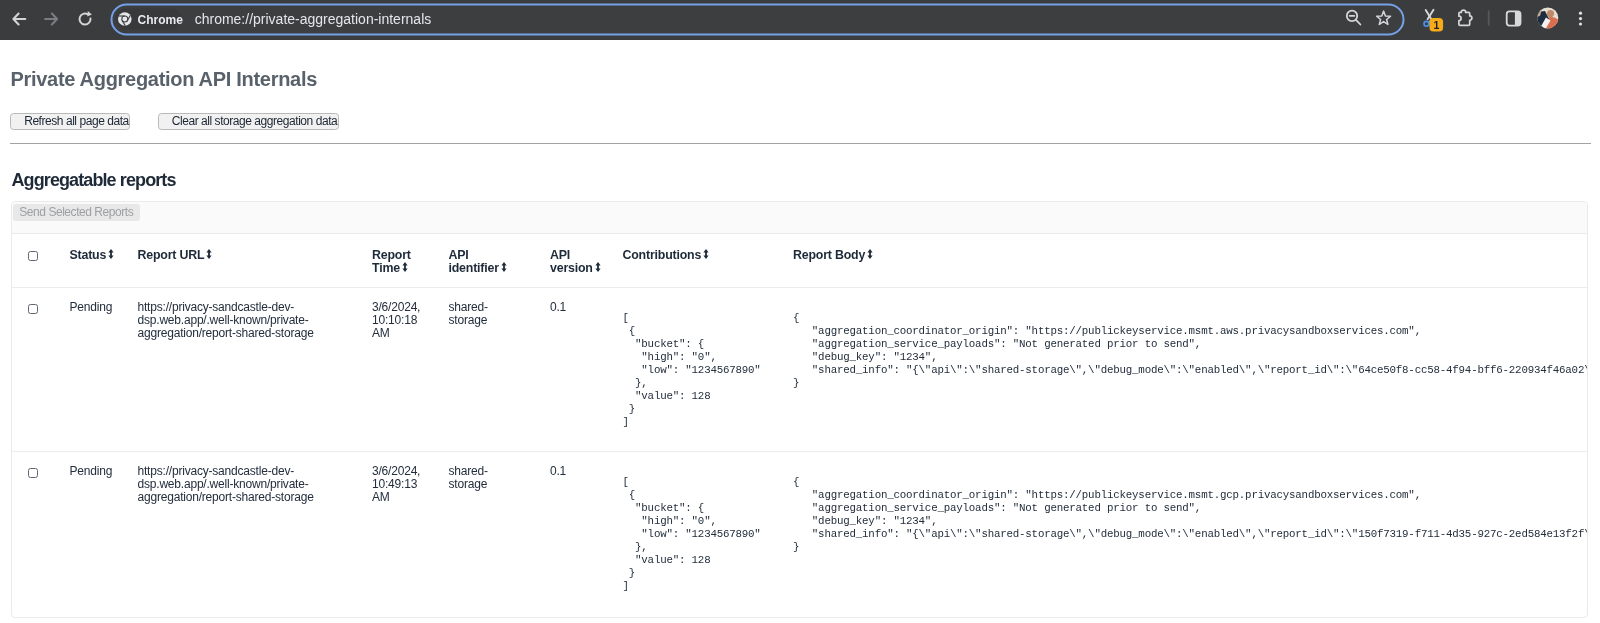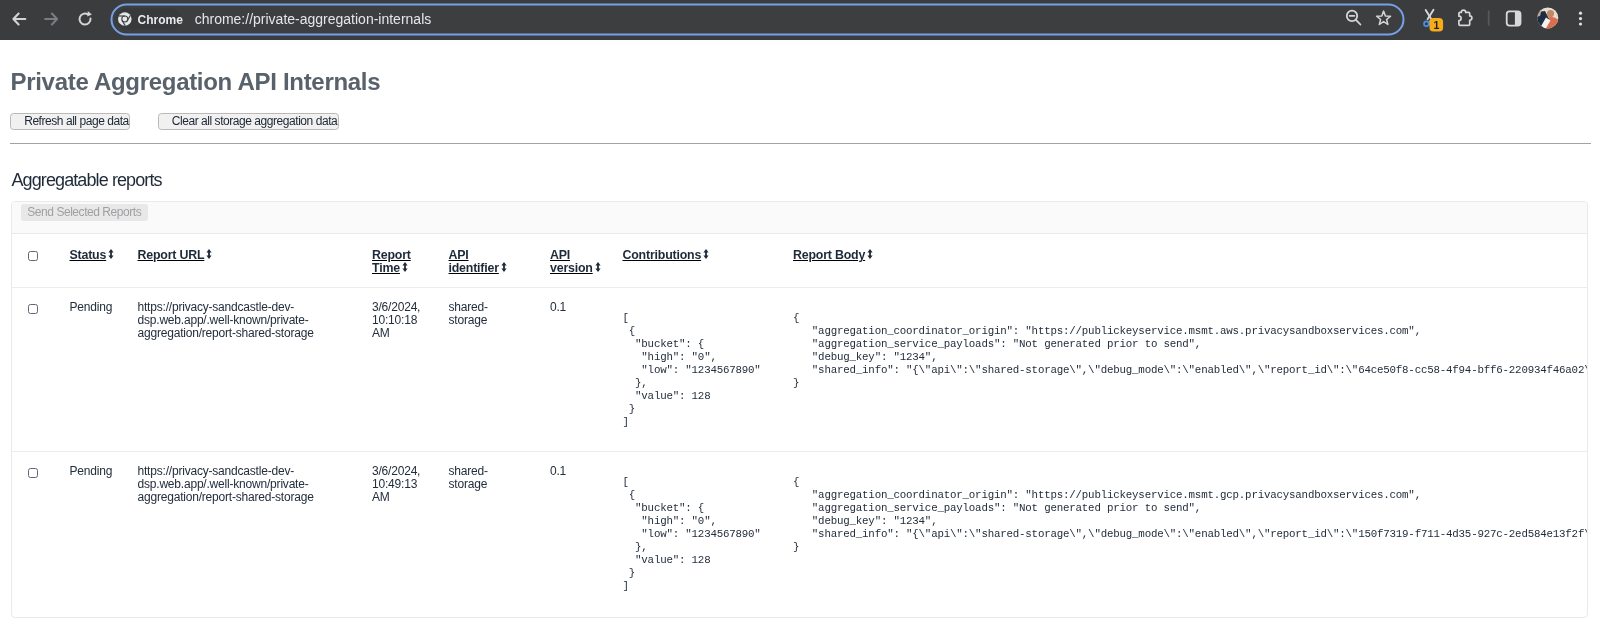--- a/index.html
+++ b/index.html
@@ -1,31 +1,31 @@
 <!DOCTYPE html>
 <html><head>
 <meta charset="utf-8">
 <style>
 html,body{margin:0;padding:0;background:#fff;}
 body{width:1600px;height:623px;overflow:hidden;font-family:"Liberation Sans",sans-serif;position:relative;}
 #topbar{position:absolute;left:0;top:0;width:1600px;height:40px;}
 #content{position:absolute;left:0;top:40px;width:1600px;height:583px;}
-h1{position:absolute;left:10.5px;top:27.7px;margin:0;font-size:24px;font-weight:bold;color:#59626b;line-height:normal;letter-spacing:-0.3px;}
+h1{position:absolute;left:10.5px;top:27.7px;margin:0;font-size:20px;font-weight:bold;color:#59626b;line-height:normal;letter-spacing:-0.3px;}
 .btnrow{position:absolute;left:10px;top:72.5px;}
 .btn1{position:absolute;left:0;top:0;width:120px;}
 .btn2{position:absolute;left:147.5px;top:0;width:181px;}
 .pbtn{box-sizing:border-box;height:17px;border:1px solid #b9b9b9;border-radius:3.5px;background:#f1f1f1;font:12px "Liberation Sans",sans-serif;letter-spacing:-0.45px;color:#1d2633;text-align:center;padding:0 0 1px 13px;line-height:14px;white-space:nowrap;}
 .hrline{position:absolute;left:10px;top:103px;width:1581px;height:1px;background:#a3a3a3;}
-h2{position:absolute;left:11.5px;top:129.5px;margin:0;font-size:18px;font-weight:normal;color:#1f2a38;line-height:normal;letter-spacing:-0.9px;}
+h2{position:absolute;left:11.5px;top:129.5px;margin:0;font-size:18px;font-weight:bold;color:#1f2a38;line-height:normal;letter-spacing:-0.9px;}
 #panel{position:absolute;left:10.5px;top:161px;width:1577px;height:417px;box-sizing:border-box;border:1px solid #e9eaec;border-radius:4px;background:#fff;overflow:hidden;}
 #toolbar{height:31px;background:#fafafa;border-bottom:1px solid #e9eaec;position:relative;}
-#sendbtn{position:absolute;left:1px;top:1.6px;width:127.5px;height:17.7px;background:#e8e8e9;border:none;border-radius:3px;color:#9fa0a3;font:12px "Liberation Sans",sans-serif;letter-spacing:-0.45px;padding:0;text-align:center;white-space:nowrap;margin-left:8px;}
+#sendbtn{position:absolute;left:1px;top:1.6px;width:127.5px;height:17.7px;background:#e8e8e9;border:none;border-radius:3px;color:#9fa0a3;font:12px "Liberation Sans",sans-serif;letter-spacing:-0.45px;padding:0;text-align:center;white-space:nowrap;}
 table{border-collapse:collapse;table-layout:fixed;width:100%;}
 th{ text-align:left;vertical-align:top;padding:15px 6px 0 0;font-size:12.4px;font-weight:bold;color:#1e2a39;line-height:13.4px;box-sizing:border-box;letter-spacing:-0.2px;}
-thead tr{height:53.5px;text-decoration:underline;}
+thead tr{height:53.5px;}
 tbody tr{height:164px;}
 tbody tr + tr{border-top:1px solid #ececee;}
 thead tr{border-bottom:1px solid #ececee;}
 td{vertical-align:top;padding:13px 6px 0 0;font-size:12px;line-height:13px;color:#232e3c;box-sizing:border-box;letter-spacing:-0.2px;}
 td.cb,th.cb{padding-left:16.5px;padding-right:0;}
 input[type=checkbox]{appearance:none;-webkit-appearance:none;width:10px;height:10px;border:1.3px solid #5f6672;border-radius:2.5px;background:#fff;margin:0;display:block;}
 th input[type=checkbox]{margin-top:1.5px;}
 td input[type=checkbox]{margin-top:3px;}
 pre{margin:10.5px 0 0 0;font-family:"Liberation Mono",monospace;font-size:10.8px;line-height:13.05px;color:#232e3c;}
 .sort{margin-left:2px;}

